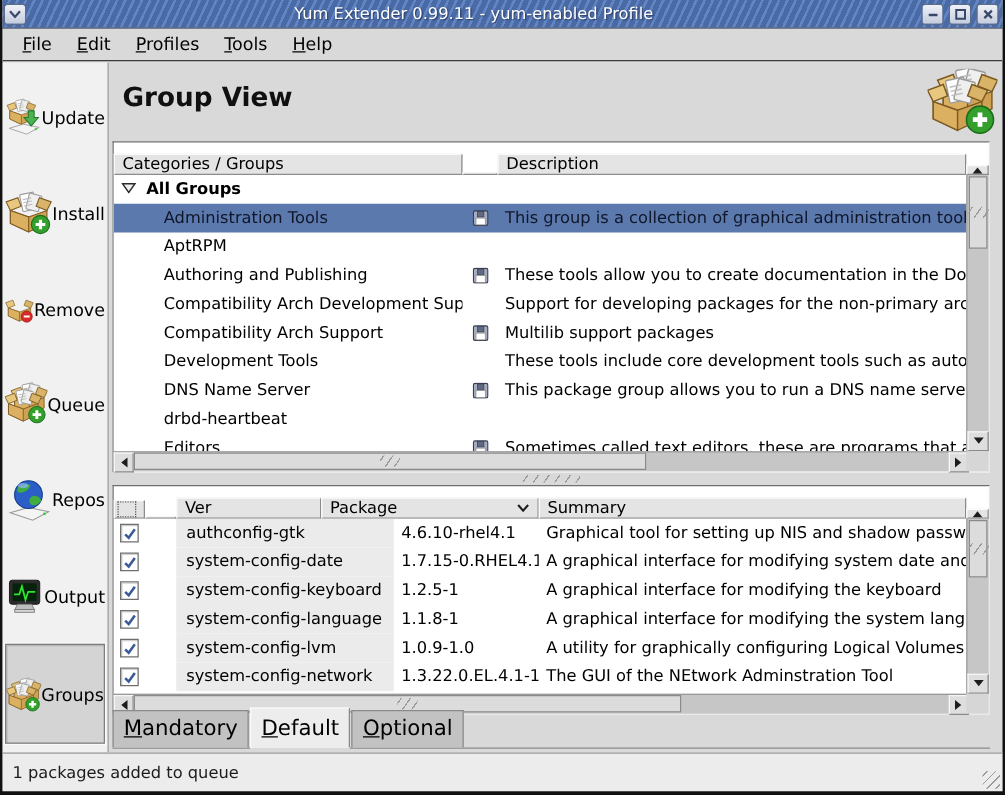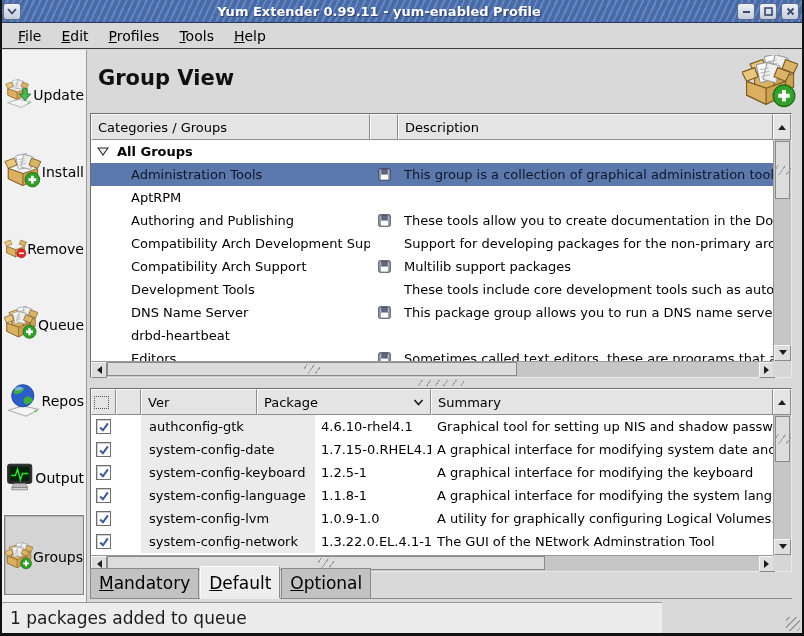--- a/index.html
+++ b/index.html
@@ -4,21 +4,21 @@
 <style>
   html,body{margin:0;padding:0;background:#555;}
   *{box-sizing:border-box;}
   .win{position:relative;width:804px;height:636px;background:#d9d9d9;
        font-family:"DejaVu Sans","Liberation Sans",sans-serif;overflow:hidden;
        border-left:2px solid #111;border-right:2px solid #111;border-bottom:3px solid #111;}
   
   .titlebar{position:absolute;left:-2px;top:0;width:804px;height:23px;
     background:repeating-linear-gradient(115deg,var(--tb-stripe) 0 2px,var(--tb-base) 2px 6px);
     border-bottom:1px solid #26375c;display:flex;align-items:center;}
-  .title-text{flex:1;text-align:center;color:#fff;font-size:13px;font-weight:bold;
+  .title-text{flex:1;text-align:center;color:#fff;font-size:13px;font-weight:normal;
     text-shadow:1px 1px 1px #2c3e66;white-space:nowrap;overflow:hidden;}
   .tb-btn{width:18px;height:17px;margin:0 2px;border:1px solid #5a6b8c;border-radius:3px;
     background:linear-gradient(#eef1f7,#c3cbdd);display:flex;align-items:center;justify-content:center;flex:none;}
   .tb-left{margin-left:3px;}
   .tb-right{display:flex;margin-right:3px;}
   
   .menubar{position:absolute;left:0;top:23px;width:800px;height:26px;background:#d9d9d9;
     border-bottom:1px solid #3c3c3c;display:flex;align-items:center;padding-left:6px;}
   .menu-item{font-size:14px;color:#000;padding:3px 10px;cursor:default;}
   .menu-item u{text-decoration:underline;}
@@ -29,21 +29,21 @@
     align-items:center;justify-content:flex-start;cursor:default;}
   .side-item .ic{width:46px;height:46px;}
   .side-item .lbl{font-size:14px;color:#000;margin-top:1px;white-space:nowrap;}
   .side-item.active{background:#d4d4d4;border:1px solid #7e7e7e;box-shadow:inset 1px 1px 0 #b5b5b5, 0 0 0 1px #fafafa;
     height:80px;padding-top:3px;}
   
   .page-title{position:absolute;left:96px;top:66px;font-size:21px;font-weight:bold;color:#101010;}
   .hdr-icon{position:absolute;left:740px;top:55px;width:56px;height:56px;}
   
   .sunken{position:absolute;background:#fff;border:1px solid;border-color:#6f6f6f #e9e9e9 #e9e9e9 #6f6f6f;}
-  .colhdr{height:26px;display:flex;}
+  .colhdr{height:26px;display:flex;align-items:flex-end;}
   .hcell{background:#e4e4e4;border:1px solid;border-color:#fbfbfb #8c8c8c #8c8c8c #fbfbfb;
     font-size:13px;color:#000;display:flex;align-items:center;padding:0 6px;overflow:hidden;white-space:nowrap;}
   
   .rows{position:relative;overflow:hidden;background:#fff;}
   .trow{display:flex;height:23px;align-items:center;font-size:13px;color:#000;white-space:nowrap;}
   .trow .c-name{width:279px;display:flex;align-items:center;overflow:hidden;flex:none;height:100%;}
   .trow .c-icon{width:28px;display:flex;align-items:center;justify-content:center;flex:none;height:100%;}
   .trow .c-desc{flex:1;overflow:hidden;padding-left:6px;height:100%;display:flex;align-items:center;}
   .trow.sel{background:var(--sel);color:#0f172a;}
   .prow{display:flex;height:23px;align-items:center;font-size:13px;color:#000;white-space:nowrap;}
@@ -78,22 +78,22 @@
   .dotted{width:15px;height:13px;border:1px dotted #555;margin-left:2px;}
   
   .tabbar{position:absolute;left:88px;top:572px;width:702px;height:27px;display:flex;align-items:flex-end;
     border-bottom:1px solid #8a8a8a;}
   .tab{font-size:17px;padding:4px 8px 5px 8px;background:#c2c2c2;border:1px solid #8a8a8a;border-bottom:none;
     margin-right:1px;color:#000;}
   .tab u{text-decoration:underline;}
   .tab.active{background:#ededed;padding-top:6px;border-color:#fafafa #8a8a8a #ededed #fafafa;
     box-shadow:0 1px 0 #ededed;}
   
-  .statusbar{position:absolute;left:0;top:602px;width:660px;height:31px;background:#ececec;
-    border-top:1px solid #9a9a9a;display:flex;align-items:center;padding-left:8px;font-size:17px;color:#1c1c1c;}
+  .statusbar{position:absolute;left:0;top:602px;width:800px;height:31px;background:#ececec;
+    border-top:1px solid #9a9a9a;display:flex;align-items:center;padding-left:8px;font-size:13px;color:#1c1c1c;}
   .resize-grip{position:absolute;right:2px;bottom:2px;width:14px;height:14px;
     background:repeating-linear-gradient(135deg,transparent 0 2px,#9a9a9a 2px 3px,transparent 3px 5px);}
 </style>
 </head>
 <body>
 
 <div class="win" style="--sel: #5c79ad; --tb-base: #4a6aa5; --tb-stripe: #6285c4;">
 
   <div class="titlebar">
     <div class="tb-btn tb-left">

